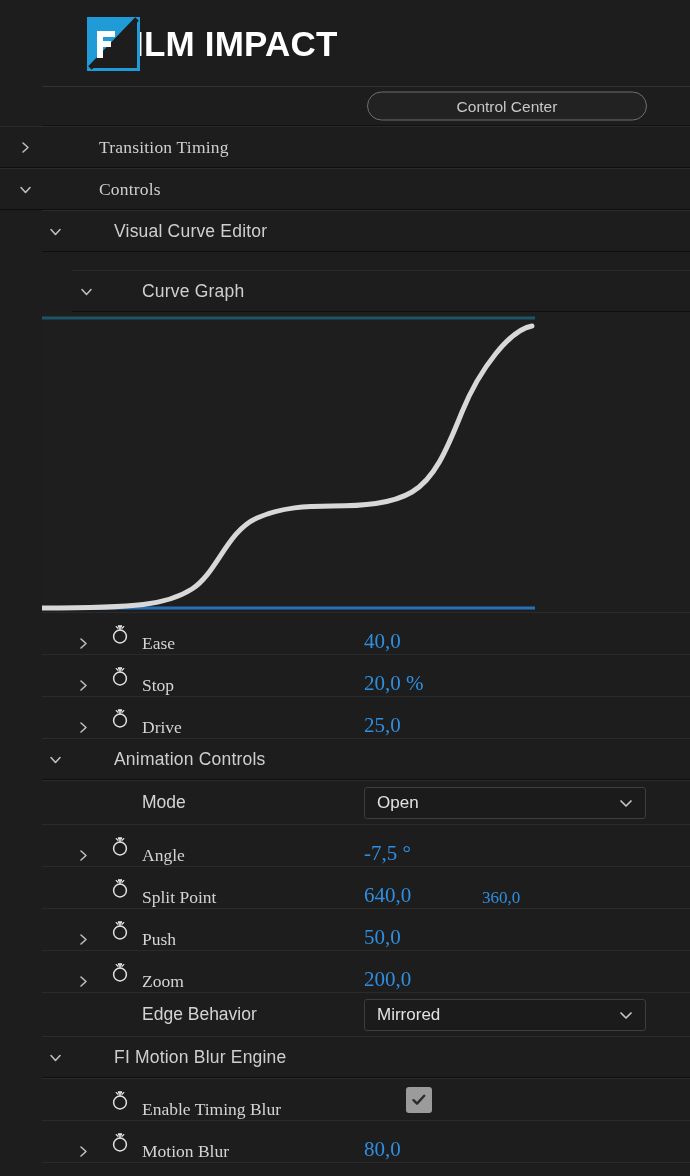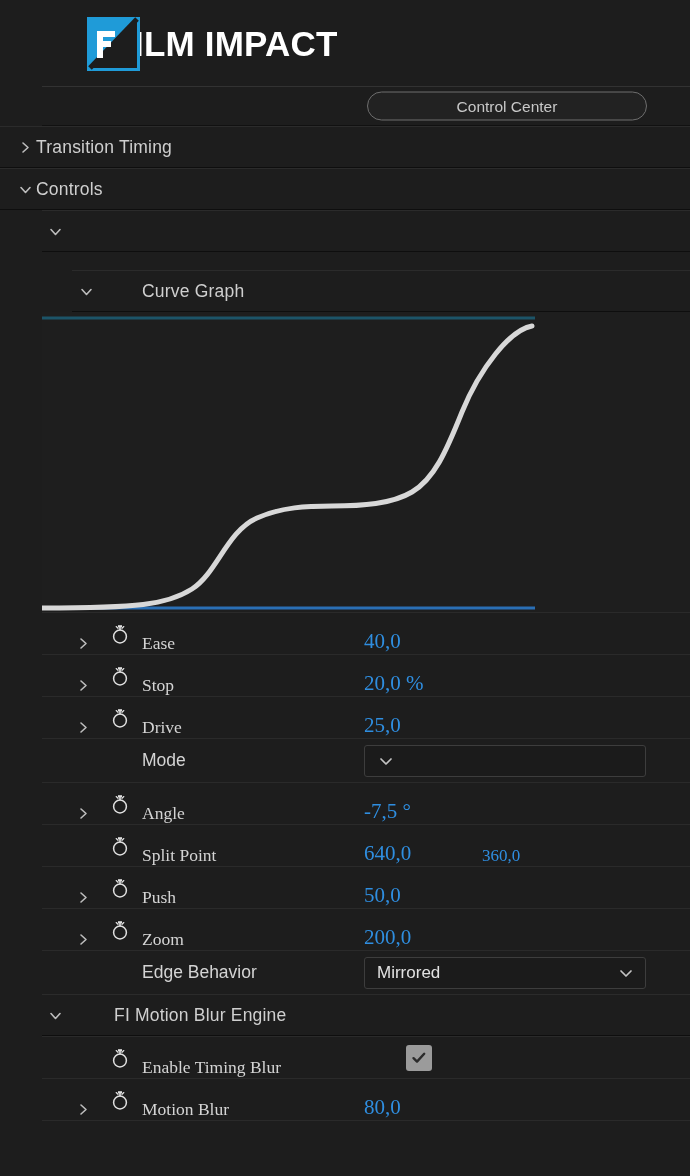--- a/index.html
+++ b/index.html
@@ -102,21 +102,21 @@
   }
   .twisty svg { display: block; }
 
   .group-label {
     font-size: 17.5px;
     color: #cfcfcf;
     letter-spacing: 0.2px;
   }
 
   
-  .ind0 { padding-left: 36px; }
+  .ind0 { padding-left: 99px; font-family: Liberation Serif, serif; }
 
   .tw0 { left: 14px; }
 
   .sep-ind0 { margin-left: 42px; }
   .sep-ind1 { margin-left: 72px; }
 
   
   .curve-panel {
     position: relative;
     height: 300px;
@@ -273,20 +273,21 @@
     </span>
     <span class="group-label ind0">Controls</span>
   </div>
 
   <div class="row group-row sep-ind0" style="width:648px;">
     <span class="twisty" style="left:2px;">
       <svg width="13" height="13" viewBox="0 0 13 13">
           <path d="M2 4.5 L6.5 9.5 L11 4.5" stroke="#bdbdbd" stroke-width="1.6" fill="none" stroke-linecap="round" stroke-linejoin="round"></path>
         </svg>
     </span>
+    <span class="group-label" style="padding-left:72px;">Visual Curve Editor</span>
   </div>
 
   <div class="row group-row sep-ind1" style="width:618px;margin-top:18px;">
     <span class="twisty" style="left:3px;">
       <svg width="13" height="13" viewBox="0 0 13 13">
           <path d="M2 4.5 L6.5 9.5 L11 4.5" stroke="#bdbdbd" stroke-width="1.6" fill="none" stroke-linecap="round" stroke-linejoin="round"></path>
         </svg>
     </span>
     <span class="group-label" style="padding-left:70px;">Curve Graph</span>
   </div>
@@ -352,24 +353,33 @@
         <circle cx="11" cy="13.5" r="6.4" stroke="#e0e0e0" stroke-width="1.5" fill="none"></circle>
         <rect x="9" y="2.2" width="4" height="2.2" fill="#e0e0e0"></rect>
         <rect x="10.2" y="4" width="1.6" height="3.3" fill="#e0e0e0"></rect>
         <path d="M7.2 3.6 L9 5.2 M14.8 3.6 L13 5.2" stroke="#e0e0e0" stroke-width="1.3" stroke-linecap="round"></path>
       </svg>
     </span>
     <span class="prop-label">Drive</span>
     <span class="prop-value">25,0</span>
   </div>
 
+  <div class="row group-row sep-ind0" style="width:648px;">
+    <span class="twisty" style="left:2px;">
+      <svg width="13" height="13" viewBox="0 0 13 13">
+          <path d="M2 4.5 L6.5 9.5 L11 4.5" stroke="#bdbdbd" stroke-width="1.6" fill="none" stroke-linecap="round" stroke-linejoin="round"></path>
+        </svg>
+    </span>
+    <span class="group-label" style="padding-left:72px;">Animation Controls</span>
+  </div>
 
   <div class="select-row">
     <span class="prop-label">Mode</span>
     <span class="dropdown">
+      <span class="dd-label">Open</span>
       <span class="dd-caret">
         <svg width="16" height="16" viewBox="0 0 16 16">
             <path d="M3 6 L8 11 L13 6" stroke="#c4c4c4" stroke-width="1.7" fill="none" stroke-linecap="round" stroke-linejoin="round"></path>
           </svg>
       </span>
     </span>
   </div>
 
   <div class="prop-row">
     <span class="twisty">

